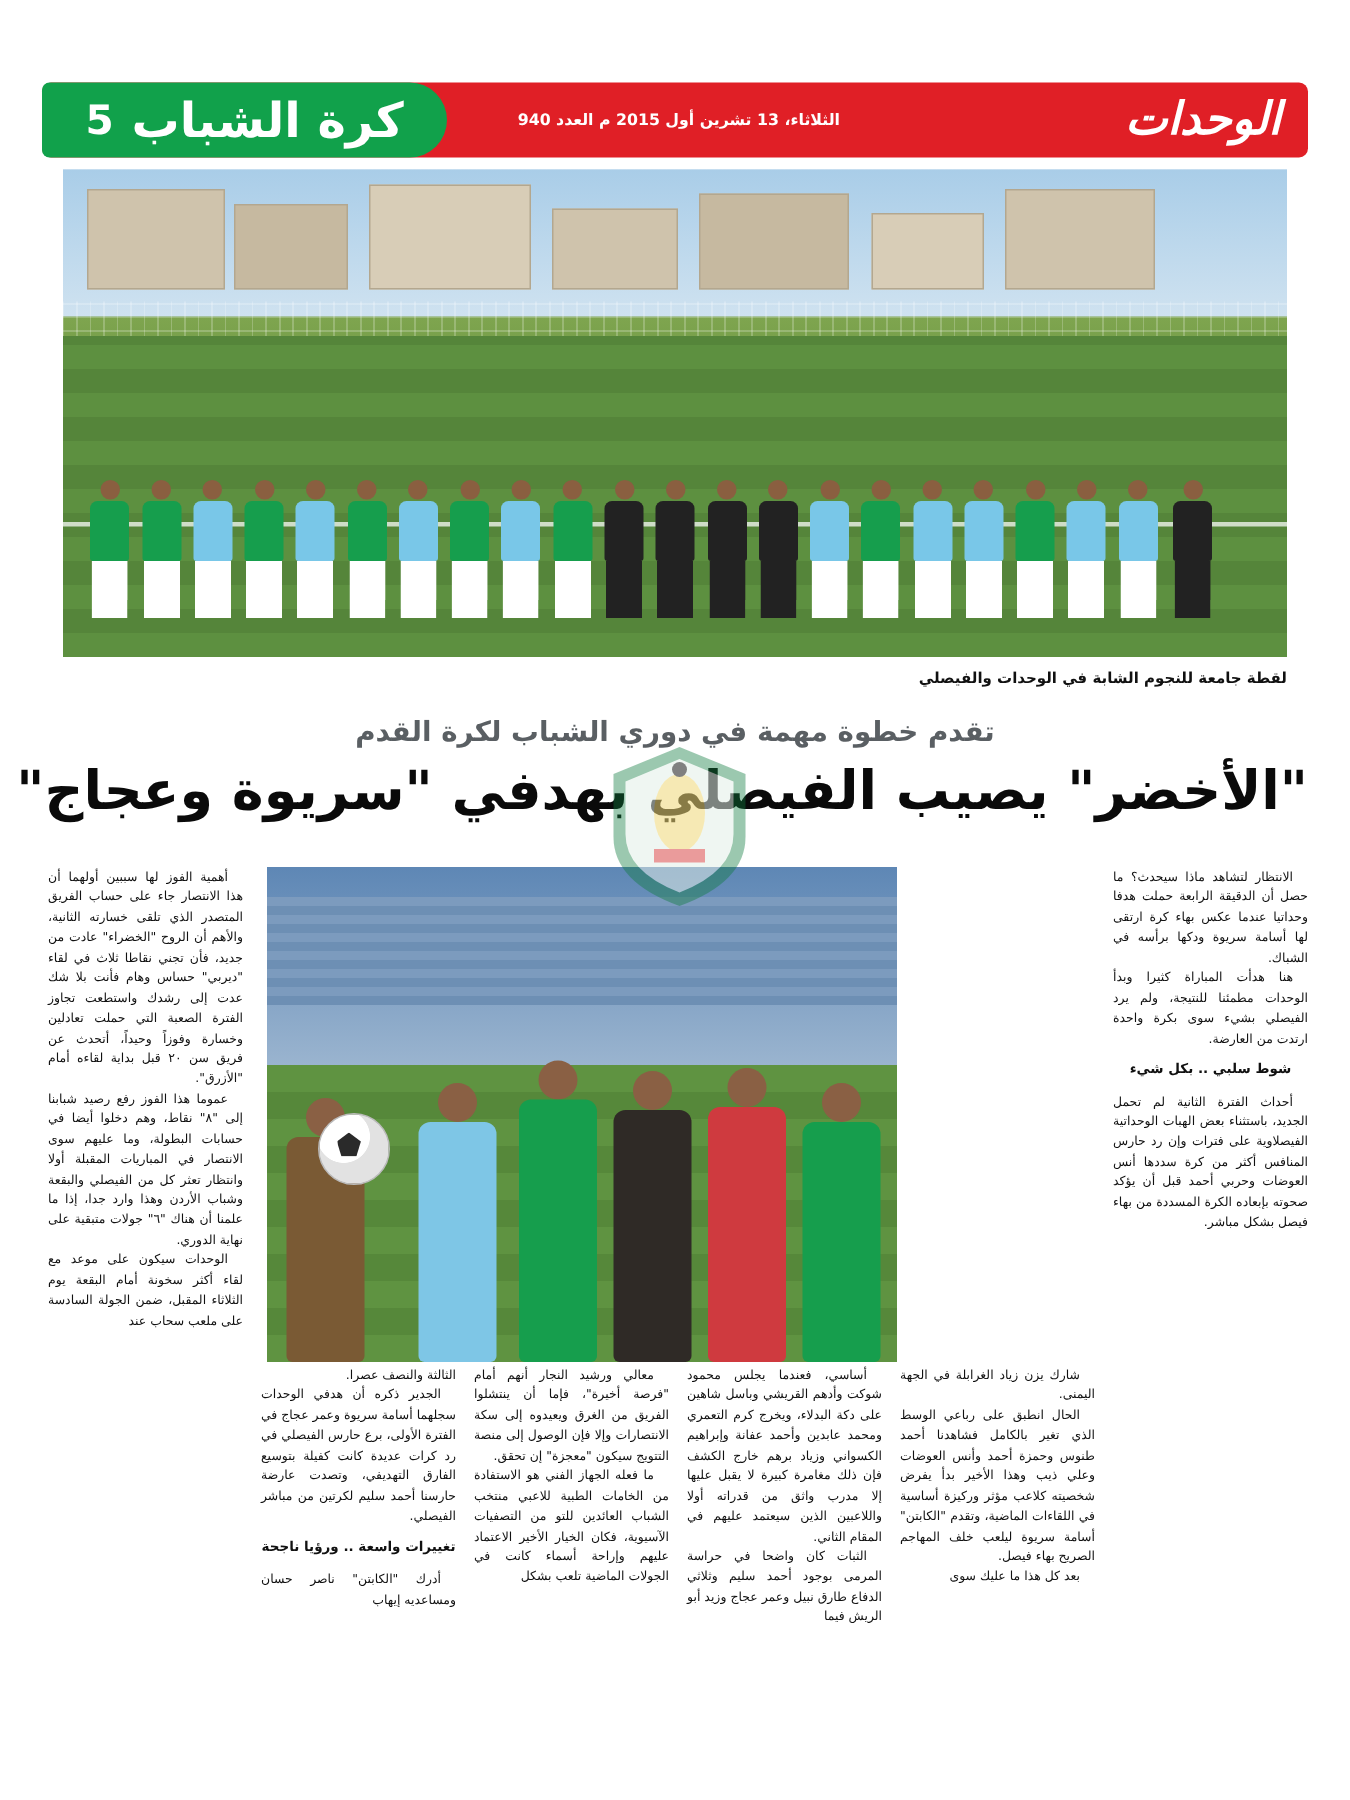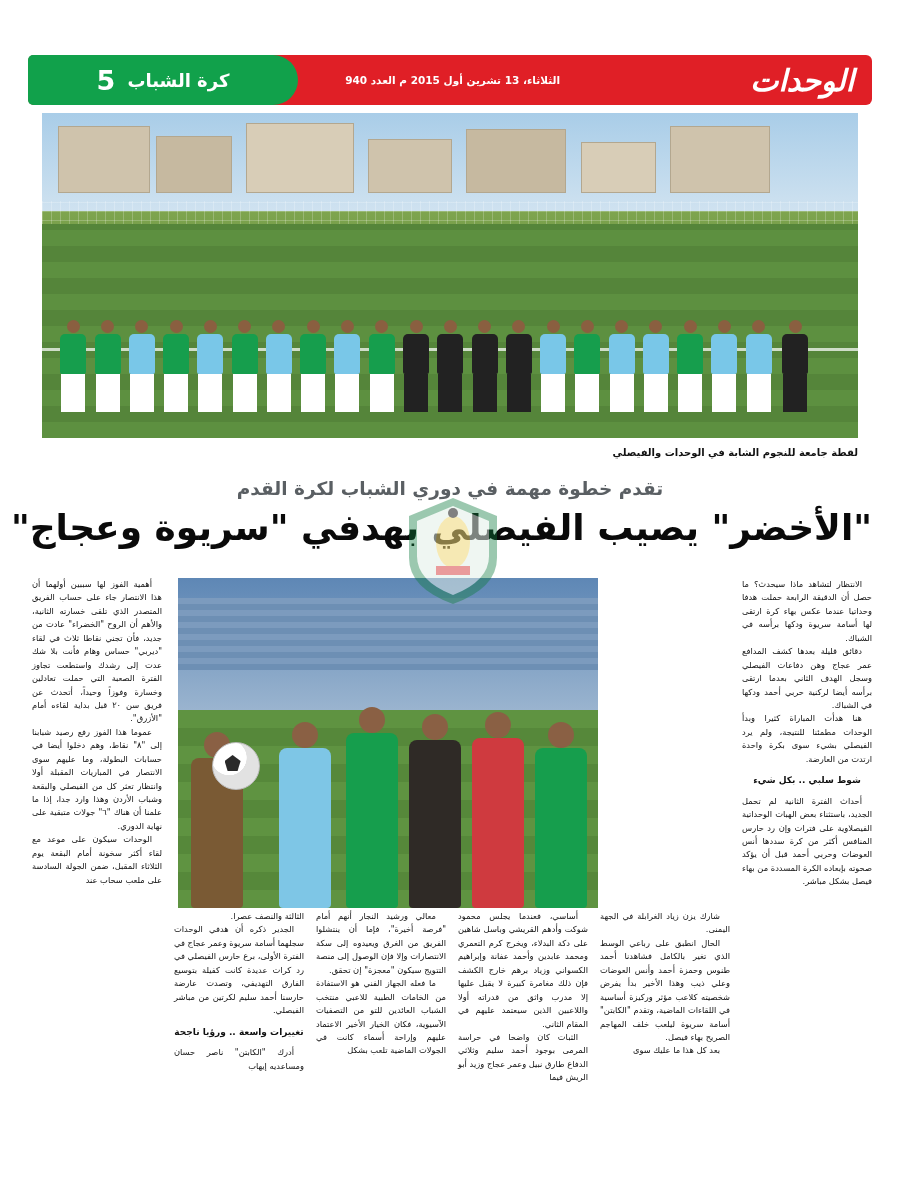--- a/index.html
+++ b/index.html
@@ -28,21 +28,21 @@
   }
   .section-tab{
     position:absolute;left:0px;top:0px;width:270px;height:50px;
     background:#11a14b;border-radius:6px 30px 30px 6px;
   }
   .section-tab-inner{
     position:absolute;inset:0;display:flex;align-items:center;justify-content:center;
     gap:12px;direction:rtl;
   }
   .section-name{
-    color:#ffffff;font-size:18px;font-weight:bold;white-space:nowrap;
+    color:#ffffff;font-size:32px;font-weight:bold;white-space:nowrap;
   }
   .page-number{
     color:#ffffff;font-size:27px;font-weight:bold;
   }
 
   
   .photo-main{
     position:absolute;left:42px;top:113px;width:816px;height:325px;
     background:linear-gradient(#9fc6e6 0%, #b9d5ea 22%, #7fa54f 30%, #5f8f3c 55%, #4f7f32 100%);
     overflow:hidden;
@@ -322,21 +322,20 @@
     <path d="M48 10 L84 25 L84 60 Q84 85 48 99 Q12 85 12 60 L12 25 Z" fill="#ffffff" opacity=".85"></path>
     <ellipse cx="48" cy="46" rx="17" ry="26" fill="#f0d878"></ellipse>
     <rect x="31" y="70" width="34" height="9" fill="#d94b4b"></rect>
     <circle cx="48" cy="17" r="5" fill="#1a1a1a"></circle>
   </svg>
 
   <div class="cols">
 
     <div class="col c1">
       <p>الانتظار لتشاهد ماذا سيحدث؟ ما حصل أن الدقيقة الرابعة حملت هدفا وحداتيا عندما عكس بهاء كرة ارتقى لها أسامة سريوة ودكها برأسه في الشباك.</p>
-      <p>دقائق قليلة بعدها كشف المدافع عمر عجاج وهن دفاعات الفيصلي وسجل الهدف الثاني بعدما ارتقى برأسه أيضا لركنية حربي أحمد ودكها في الشباك.</p>
       <p>هنا هدأت المباراة كثيرا وبدأ الوحدات مطمئنا للنتيجة، ولم يرد الفيصلي بشيء سوى بكرة واحدة ارتدت من العارضة.</p>
       <p class="subhead">شوط سلبي .. بكل شيء</p>
       <p>أحداث الفترة الثانية لم تحمل الجديد، باستثناء بعض الهبات الوحداتية الفيصلاوية على فترات وإن رد حارس المنافس أكثر من كرة سددها أنس العوضات وحربي أحمد قبل أن يؤكد صحوته بإبعاده الكرة المسددة من بهاء فيصل بشكل مباشر.</p>
     </div>
 
     <div class="col c2">
       <p>شارك يزن زياد الغرابلة في الجهة اليمنى.</p>
       <p>الحال انطبق على رباعي الوسط الذي تغير بالكامل فشاهدنا أحمد طنوس وحمزة أحمد وأنس العوضات وعلي ذيب وهذا الأخير بدأ يفرض شخصيته كلاعب مؤثر وركيزة أساسية في اللقاءات الماضية، وتقدم "الكابتن" أسامة سريوة ليلعب خلف المهاجم الصريح بهاء فيصل.</p>
       <p>بعد كل هذا ما عليك سوى</p>
     </div>

